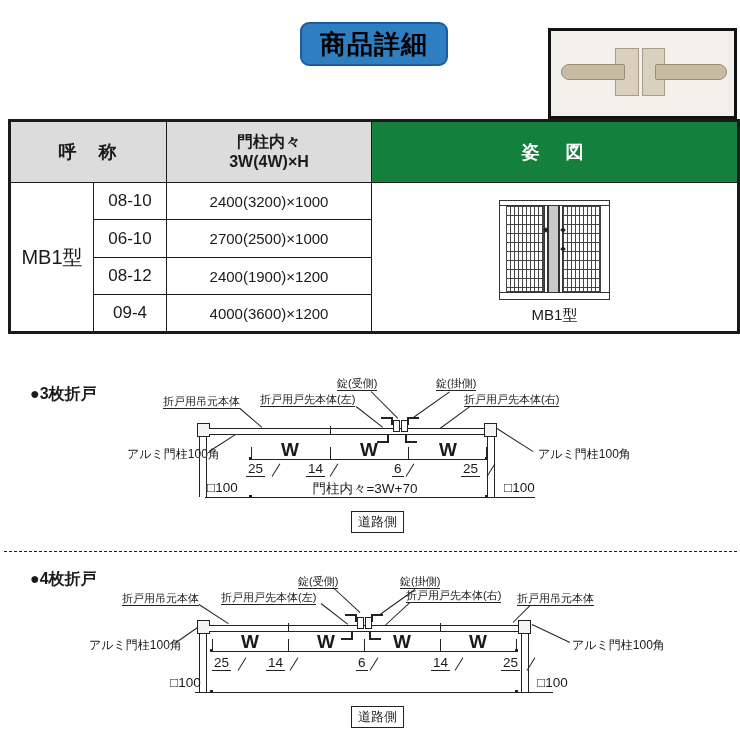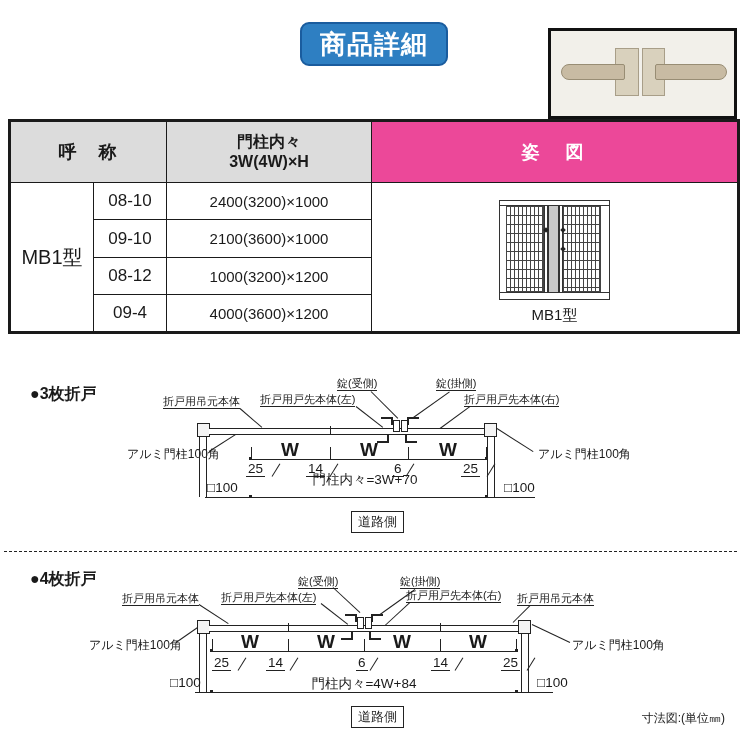--- a/index.html
+++ b/index.html
@@ -2,35 +2,35 @@
 <html><head>
 <meta charset="utf-8">
 <style>
   html,body{margin:0;padding:0;background:#fff;}
   body{width:740px;height:740px;position:relative;overflow:hidden;
        font-family:"Liberation Sans","DejaVu Sans",sans-serif;color:#1a1a1a;}
   .abs{position:absolute;}
   
   .title-badge{left:300px;top:22px;width:148px;height:44px;background:#2e7fc2;
     border:2px solid #1a5c9e;border-radius:9px;box-sizing:border-box;
-    color:#ffffff;font-weight:bold;font-size:26px;text-align:center;line-height:40px;letter-spacing:1px;}
+    color:#000000;font-weight:bold;font-size:26px;text-align:center;line-height:40px;letter-spacing:1px;}
   
   .lockbox{left:548px;top:28px;width:189px;height:91px;border:3px solid #111;
     background:#f2f0ea;box-sizing:border-box;}
   .plate{position:absolute;background:#d9d1bd;border:1px solid #a89e88;}
   .lever{position:absolute;background:#c8bba3;border:1px solid #988d74;}
   .lockbox-caption{position:absolute;left:0;right:0;top:64px;text-align:center;font-size:12.5px;}
   
   table.spec{position:absolute;left:8px;top:119px;border-collapse:collapse;table-layout:fixed;
     border:3px solid #1a1a1a;}
   table.spec td,table.spec th{border:1.5px solid #1a1a1a;padding:0;text-align:center;vertical-align:middle;}
   .hd{background:#dcdcdc;}
   .hd-name{font-size:18px;font-weight:bold;letter-spacing:2px;}
   .hd-size{font-size:16px;line-height:20px;}
-  .hd-fig{background:#ec4899;color:#fff;font-size:18px;font-weight:bold;letter-spacing:4px;}
+  .hd-fig{background:#15803d;color:#fff;font-size:18px;font-weight:bold;letter-spacing:4px;}
   .cell-model{font-size:20px;}
   .cell-code{font-size:17px;}
   .cell-dim{font-size:15px;}
   
   .door-fig{position:relative;width:111px;height:100px;border:1.5px solid #333;box-sizing:border-box;
     margin:10px auto 0 auto;background:#fff;display:flex;flex-direction:column;}
   .door-top{height:4px;border-bottom:1px solid #333;}
   .door-mid{flex:1;display:flex;}
   .door-bot{height:6px;border-top:1px solid #333;}
   .stile{width:6px;}
@@ -115,26 +115,26 @@
         </div>
         <div class="door-bot"></div>
         <div class="mark" style="left:44px;top:27px;"></div>
         <div class="mark" style="left:61px;top:27px;"></div>
         <div class="mark" style="left:61px;top:46px;"></div>
       </div>
       <div class="fig-caption">MB1型</div>
     </td>
   </tr>
   <tr style="height:38px">
-    <td class="cell-code">09-10</td>
-    <td class="cell-dim">2100(3600)×1000</td>
+    <td class="cell-code">06-10</td>
+    <td class="cell-dim">2700(2500)×1000</td>
   </tr>
   <tr style="height:37px">
     <td class="cell-code">08-12</td>
-    <td class="cell-dim">1000(3200)×1200</td>
+    <td class="cell-dim">2400(1900)×1200</td>
   </tr>
   <tr style="height:38px">
     <td class="cell-code">09-4</td>
     <td class="cell-dim">4000(3600)×1200</td>
   </tr>
 </tbody>
   </table>
 
 <div class="diagram" style="top:360px;height:192px;">
   <div class="d-title" style="left:30px;top:24px;">●3枚折戸</div>
@@ -186,21 +186,21 @@
 
   <div class="dnum" style="left:246px;top:101px;">25</div>
   <div class="dnum" style="left:306px;top:101px;">14</div>
   <div class="dnum" style="left:392px;top:101px;">6</div>
   <div class="dnum" style="left:461px;top:101px;">25</div>
   <div class="slash" style="left:272px;top:116px;"></div>
   <div class="slash" style="left:330px;top:116px;"></div>
   <div class="slash" style="left:406px;top:116px;"></div>
   <div class="slash" style="left:487px;top:116px;"></div>
 
-  <div class="inner-dim" style="left:300px;top:111px;">門柱内々=3W+70</div>
+  <div class="inner-dim" style="left:300px;top:120px;">門柱内々=3W+70</div>
   <div class="p100" style="left:207px;top:120px;">□100</div>
   <div class="p100" style="left:504px;top:120px;">□100</div>
   <div class="dline" style="left:205px;top:137px;width:330px;"></div>
   <div class="dot" style="left:249px;top:135px;"></div>
   <div class="dot" style="left:485px;top:135px;"></div>
 
   <div class="road" style="left:351px;top:151px;">道路側</div>
 </div>
 
 <div class="dashed-sep"></div>
@@ -262,22 +262,20 @@
   <div class="dnum" style="left:266px;top:99px;">14</div>
   <div class="dnum" style="left:356px;top:99px;">6</div>
   <div class="dnum" style="left:431px;top:99px;">14</div>
   <div class="dnum" style="left:501px;top:99px;">25</div>
   <div class="slash" style="left:238px;top:114px;"></div>
   <div class="slash" style="left:290px;top:114px;"></div>
   <div class="slash" style="left:370px;top:114px;"></div>
   <div class="slash" style="left:455px;top:114px;"></div>
   <div class="slash" style="left:527px;top:114px;"></div>
 
-  <div class="inner-dim" style="left:299px;top:119px;">門柱内々=4W+84</div>
   <div class="p100" style="left:170px;top:119px;">□100</div>
   <div class="p100" style="left:537px;top:119px;">□100</div>
   <div class="dline" style="left:195px;top:136px;width:358px;"></div>
   <div class="dot" style="left:210px;top:134px;"></div>
   <div class="dot" style="left:515px;top:134px;"></div>
 
   <div class="road" style="left:351px;top:150px;">道路側</div>
-  <div class="note" style="left:560px;top:154px;width:165px;text-align:right;">寸法図:(単位㎜)</div>
 </div>
 
 </body></html>

